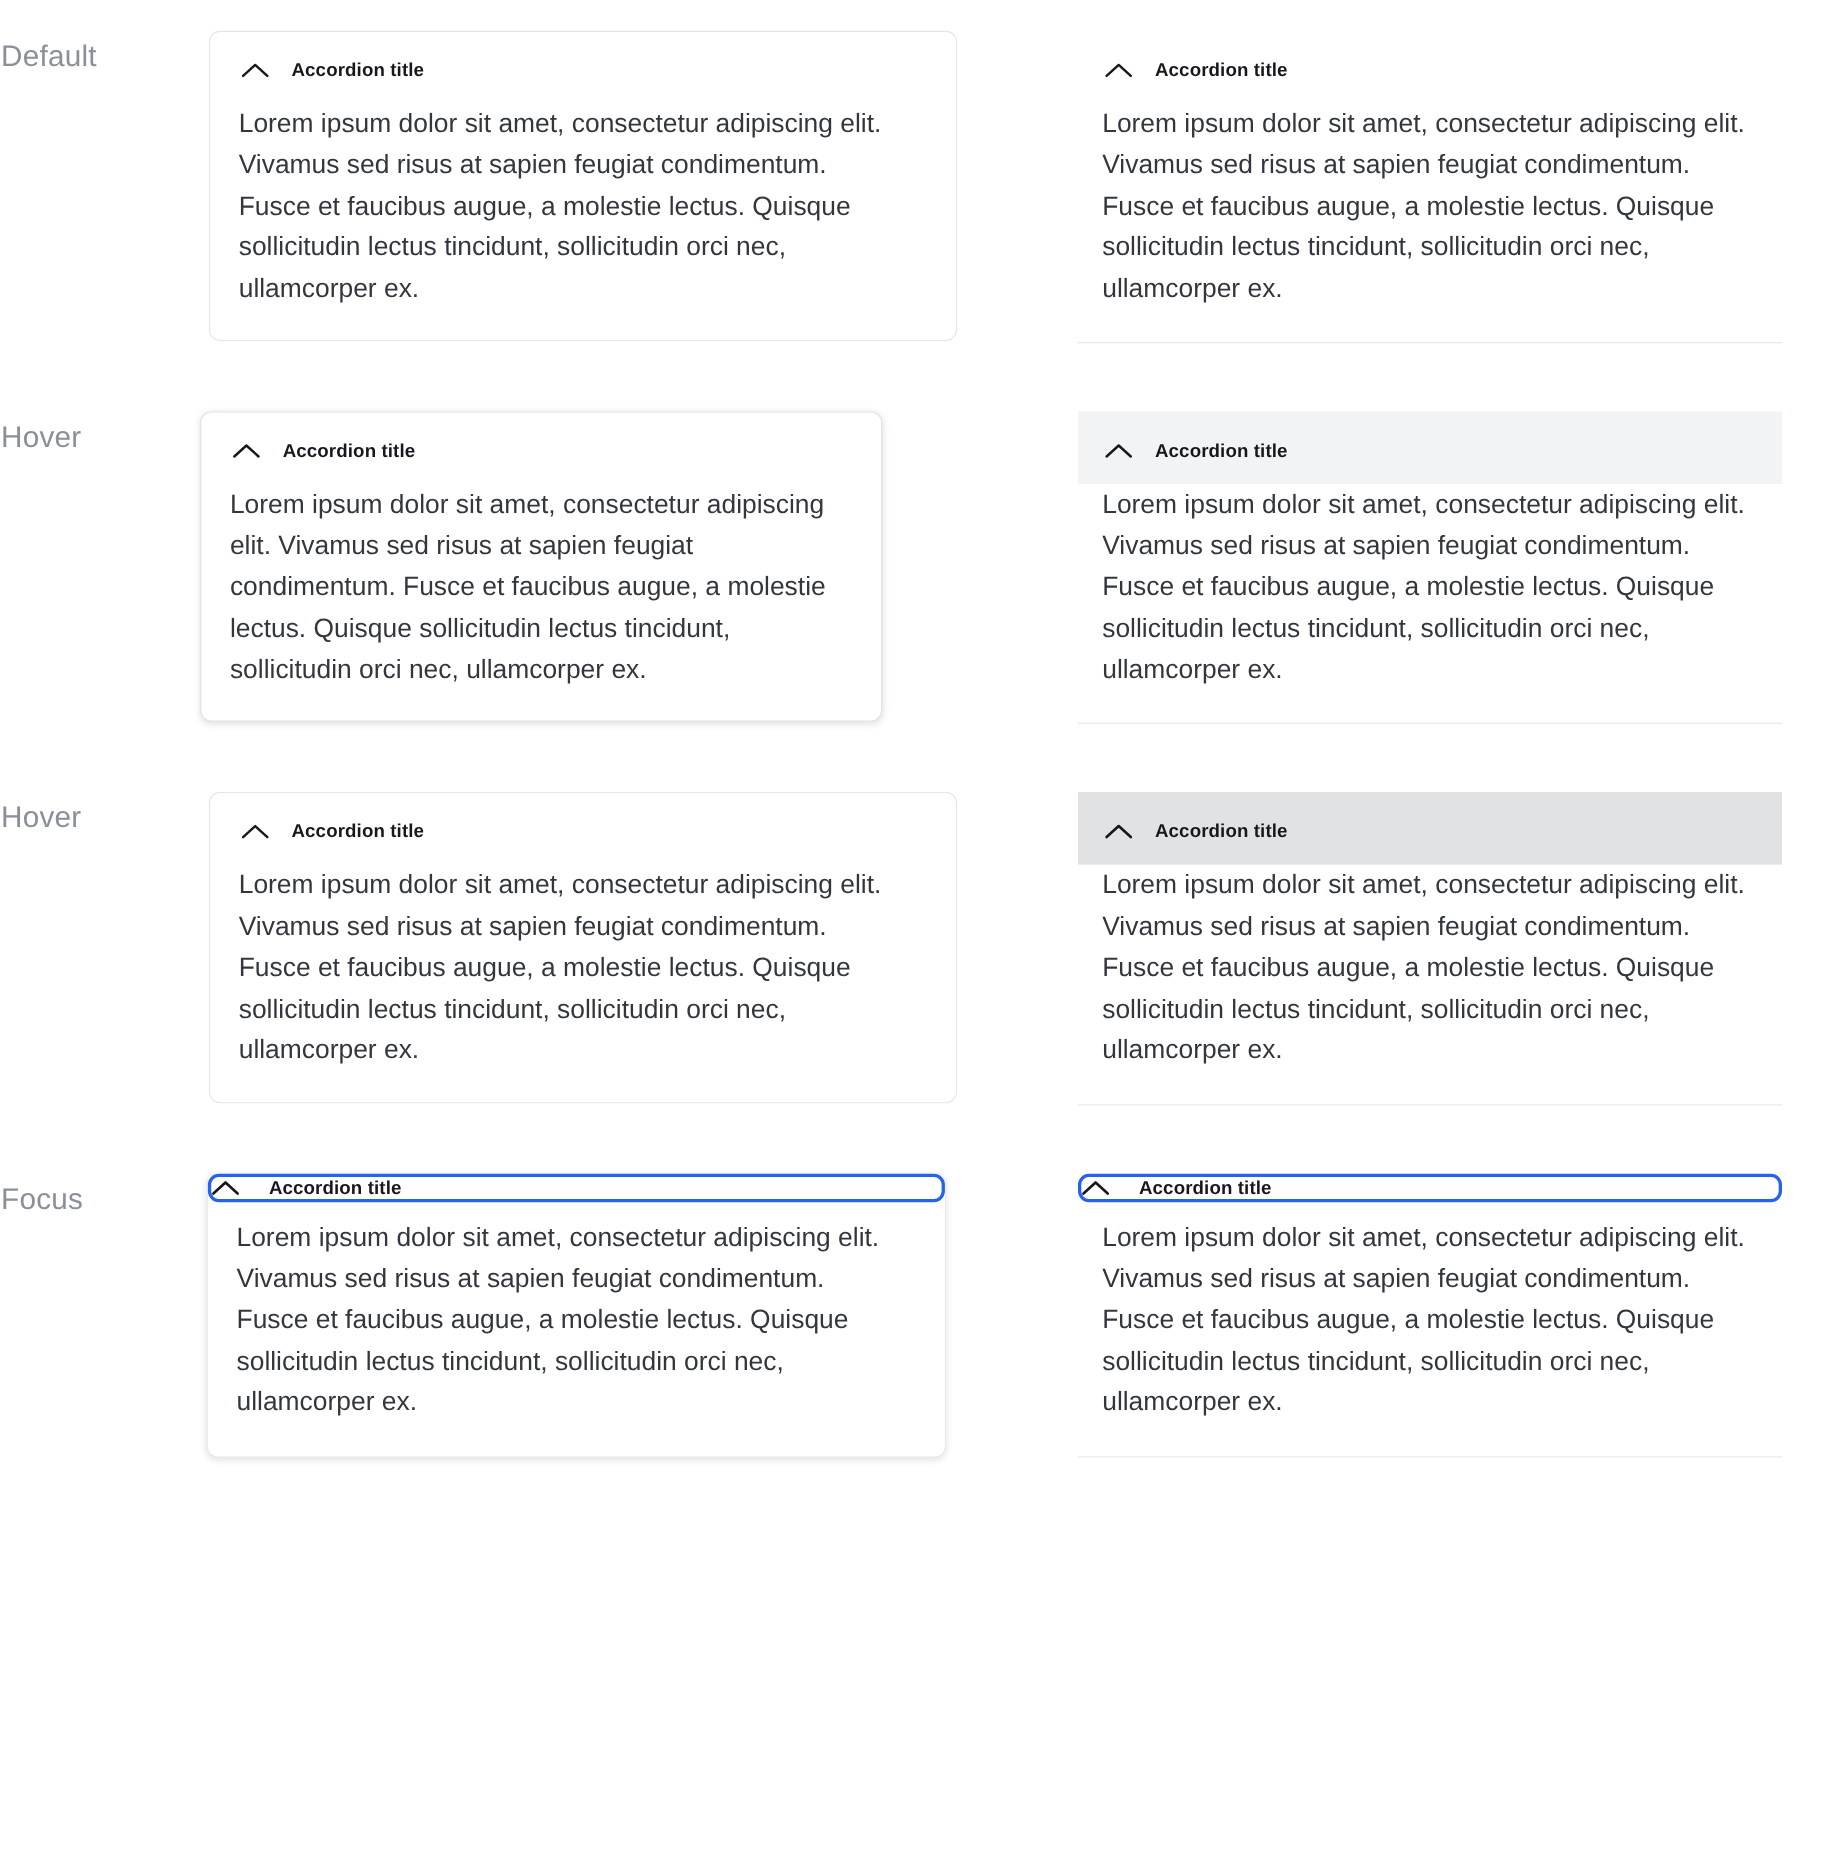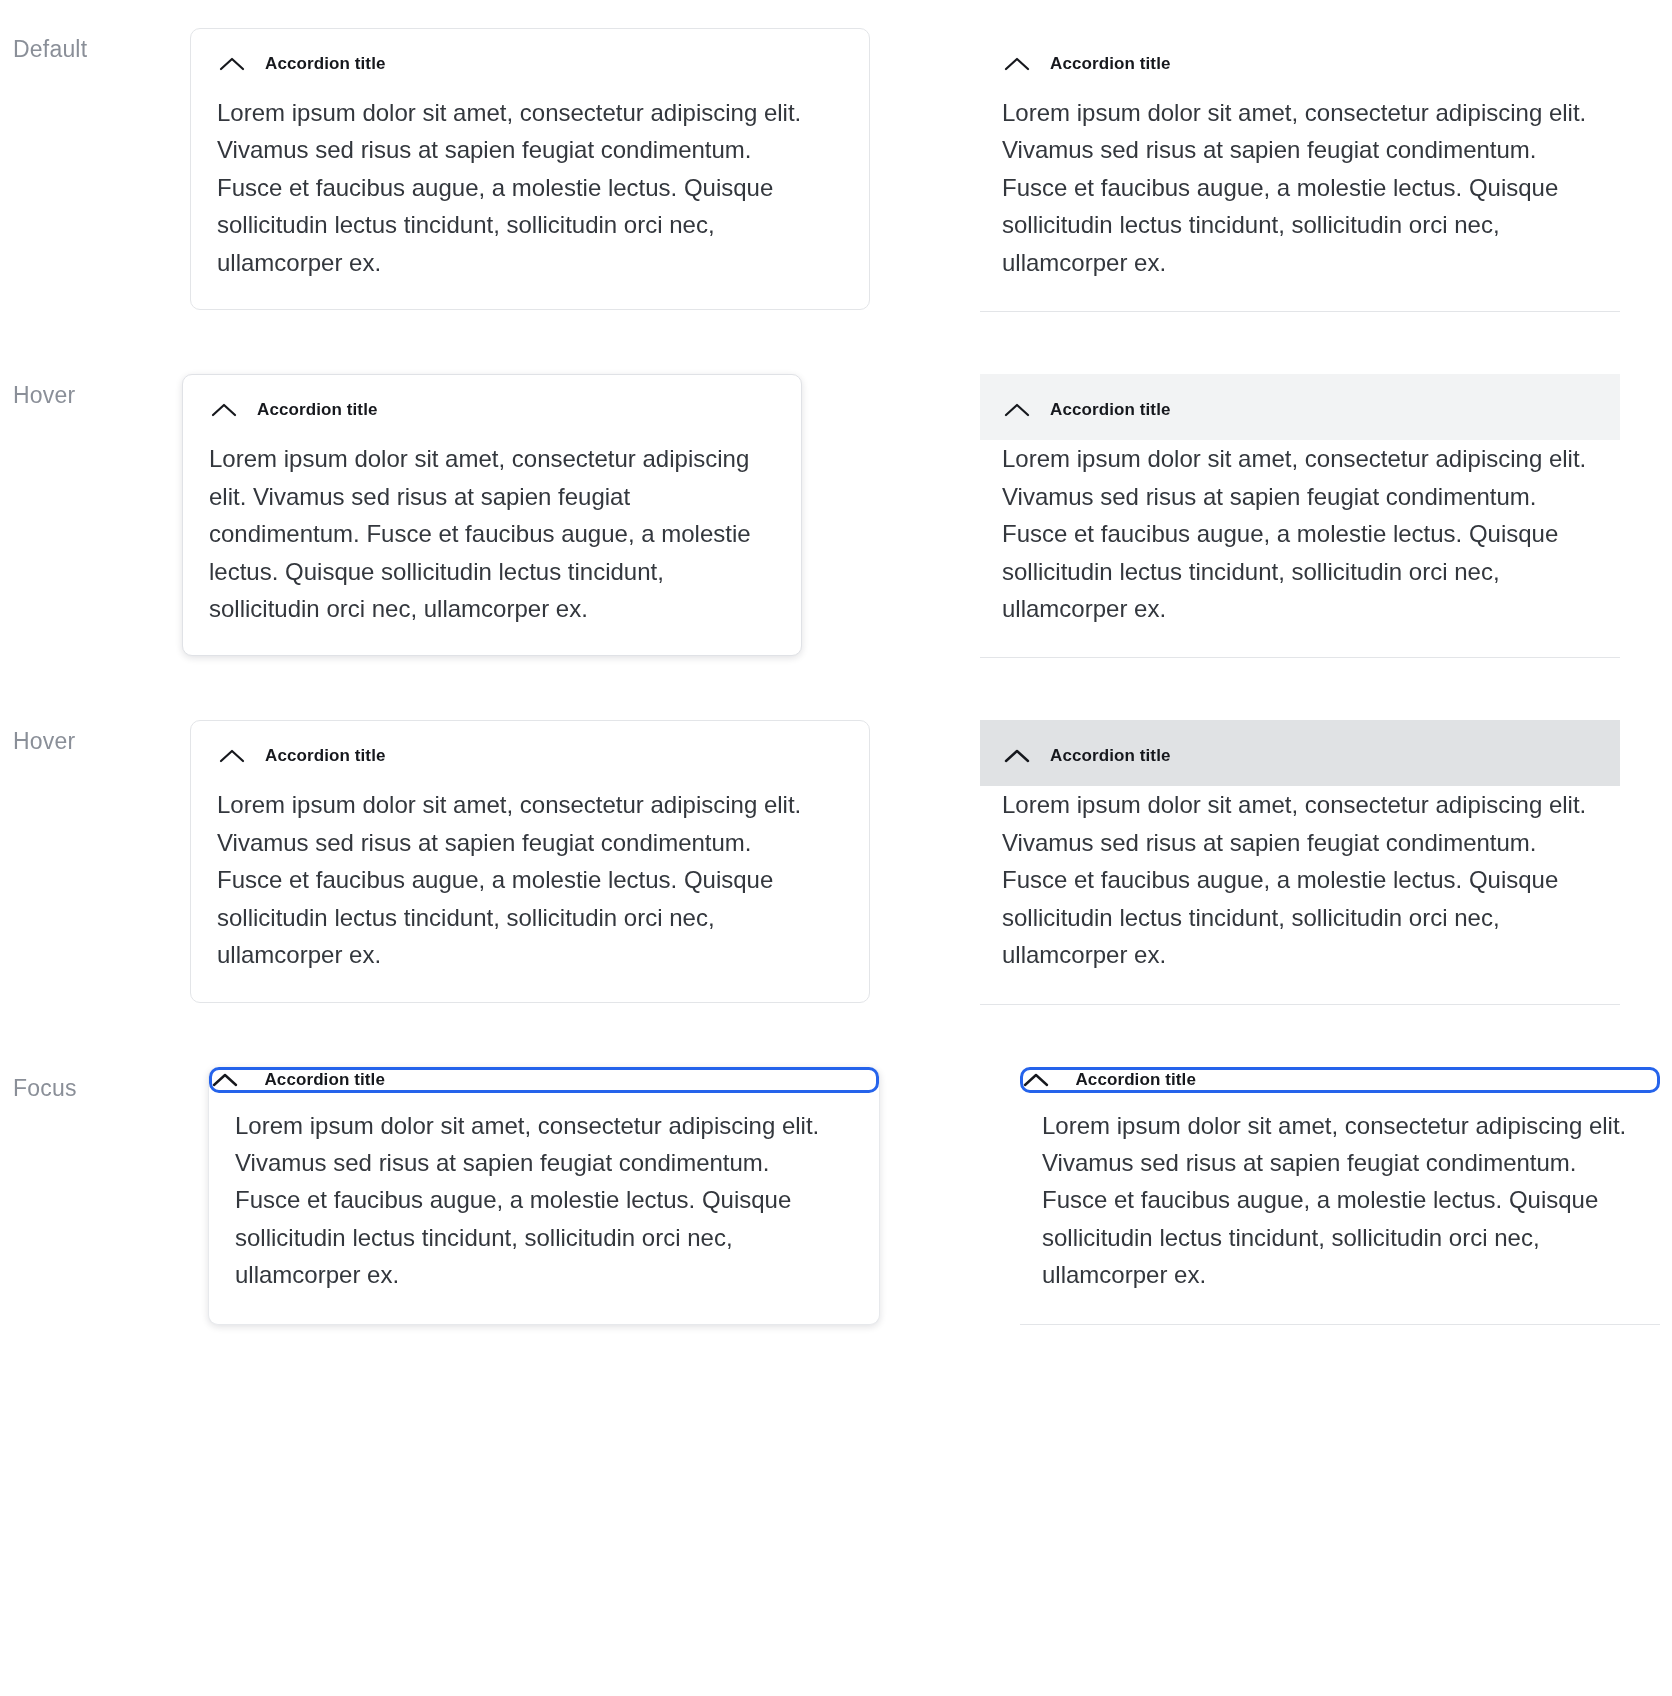--- a/index.html
+++ b/index.html
@@ -23,24 +23,24 @@
 
   .row {
     position: relative;
     display: flex;
     align-items: flex-start;
   }
 
   .state-label {
     width: 190px;
     flex: 0 0 190px;
-    font-size: 23px;
+    font-size: 27px;
     color: #8a8f98;
     padding-top: 8px;
-    padding-left: 13px;
+    padding-left: 1px;
     box-sizing: border-box;
     letter-spacing: 0.2px;
   }
 
   .col {
     flex: 0 0 auto;
     box-sizing: border-box;
   }
   .col-left {
     width: 680px;
@@ -236,21 +236,21 @@
               <path d="M2 13 L13 3 L24 13" stroke="#16181d" stroke-width="2.4" stroke-linecap="round" stroke-linejoin="round"></path>
             </svg>
           </span>
           <span class="acc-title">Accordion title</span>
         </div>
         <div class="acc-body">Lorem ipsum dolor sit amet, consectetur adipiscing elit. Vivamus sed risus at sapien feugiat condimentum. Fusce et faucibus augue, a molestie lectus. Quisque sollicitudin lectus tincidunt, sollicitudin orci nec, ullamcorper ex.</div>
       </div>
     </div>
   </div>
 
-  <div class="row" style="margin-top:62px;gap:20px;">
+  <div class="row" style="margin-top:62px;">
     <div class="state-label">Focus</div>
 
     <div class="col col-left">
       <div class="focus-wrap-left" style="width:672px;margin-left:-2px;">
         <div class="focus-ring">
           <span class="chev" style="display:inline-flex;vertical-align:middle;width:30px;margin-right:18px;">
             <svg class="chev-ico" width="26" height="16" viewBox="0 0 26 16" fill="none" xmlns="http://www.w3.org/2000/svg">
               <path d="M2 13 L13 3 L24 13" stroke="#16181d" stroke-width="2.4" stroke-linecap="round" stroke-linejoin="round"></path>
             </svg>
           </span>

